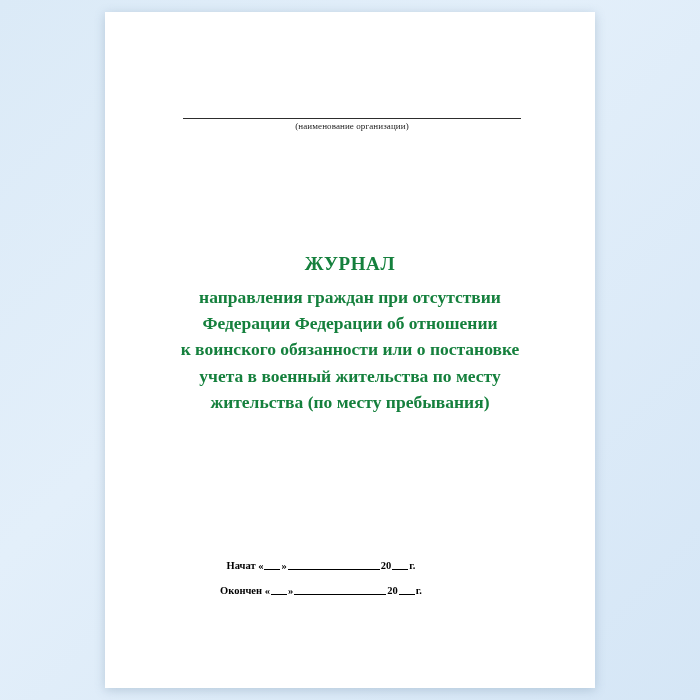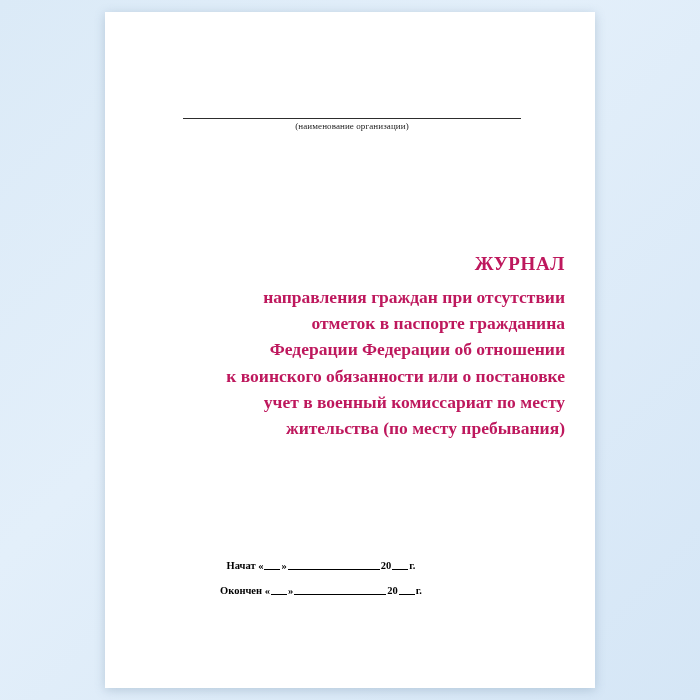--- a/index.html
+++ b/index.html
@@ -53,22 +53,22 @@
     color: #1d1d1d;
     margin-top: 2px;
     letter-spacing: 0.1px;
   }
   
   .title-block {
     position: absolute;
     left: 30px;
     top: 240px;
     width: 430px;
-    text-align: right;
-    color: #be185d;
+    text-align: center;
+    color: #15803d;
   }
   .title-main {
     font-size: 19px;
     font-weight: bold;
     letter-spacing: 0.6px;
     line-height: 1.25;
   }
   .title-sub {
     font-size: 17.5px;
     font-weight: bold;
@@ -122,24 +122,23 @@
 
     <div class="org-block">
       <div class="org-rule"></div>
       <div class="org-caption">(наименование организации)</div>
     </div>
 
     <div class="title-block">
       <div class="title-main">ЖУРНАЛ</div>
       <div class="title-sub">
         <div>направления граждан при отсутствии</div>
-        <div>отметок в паспорте гражданина</div>
         <div>Федерации Федерации об отношении</div>
         <div>к воинского обязанности или о постановке</div>
-        <div>учет в военный комиссариат по месту</div>
+        <div>учета в военный жительства по месту</div>
         <div>жительства (по месту пребывания)</div>
       </div>
     </div>
 
     <div class="footer-block">
       <div class="footer-row">
         <span class="f-label">Начат</span>
         <span>«</span><span class="f-gap-short"></span><span>»</span><span class="f-gap-long"></span><span>20</span><span class="f-gap-short"></span><span>г.</span>
       </div>
       <div class="footer-row">

